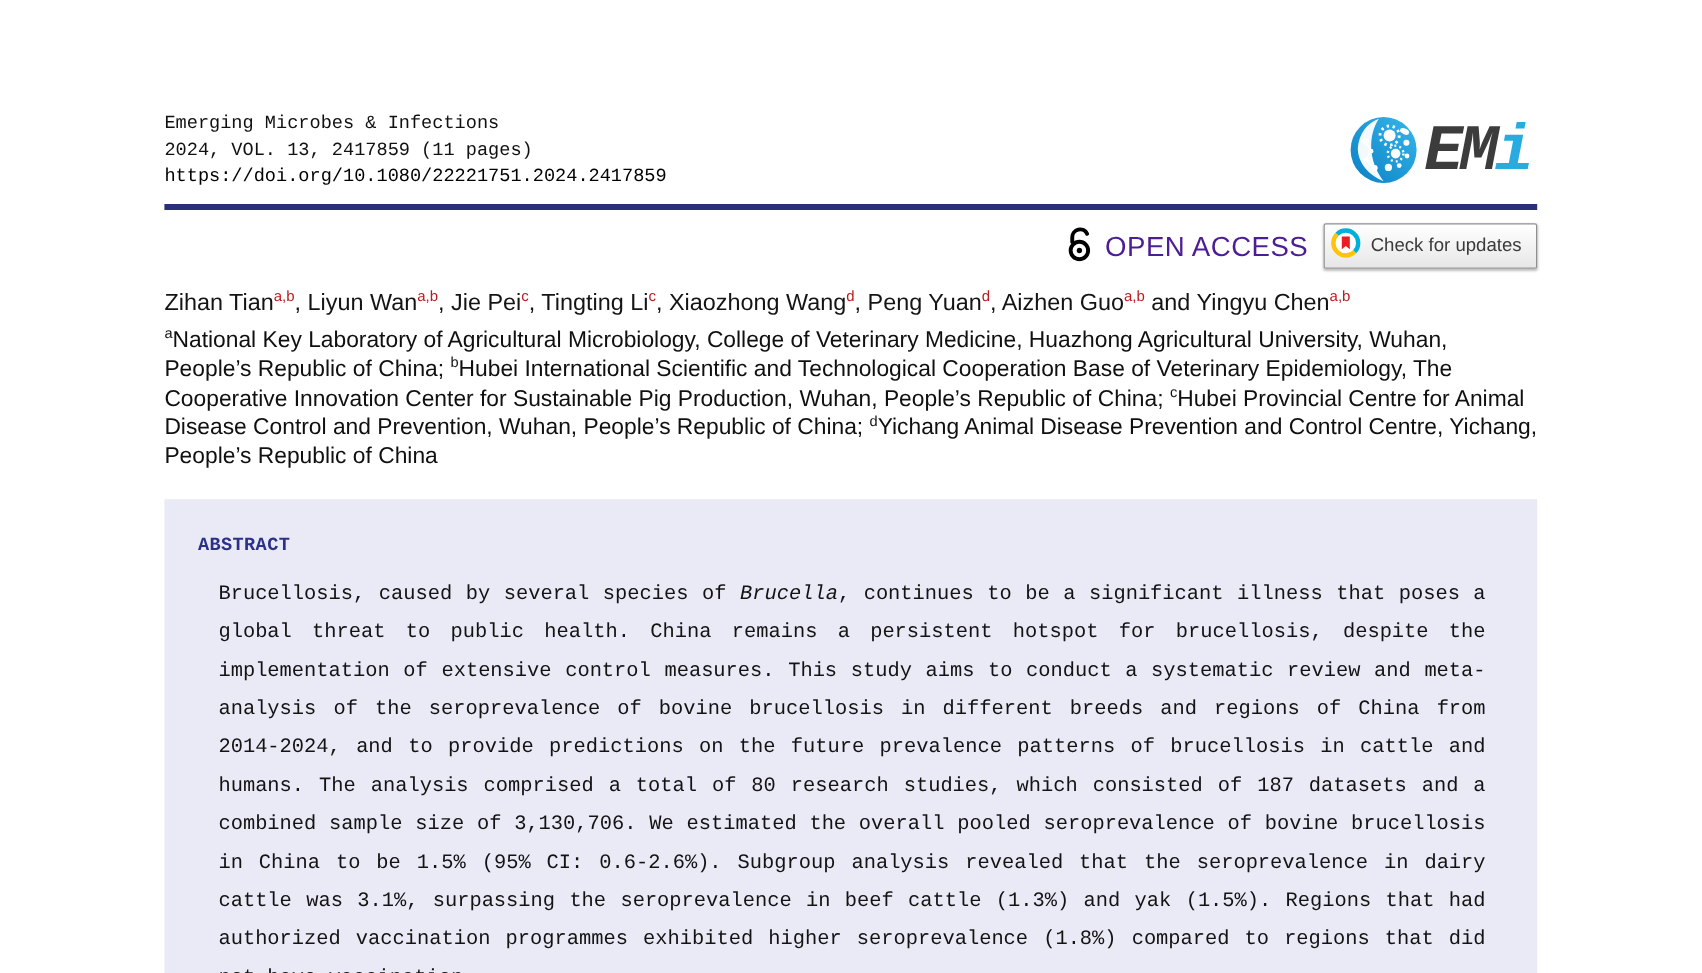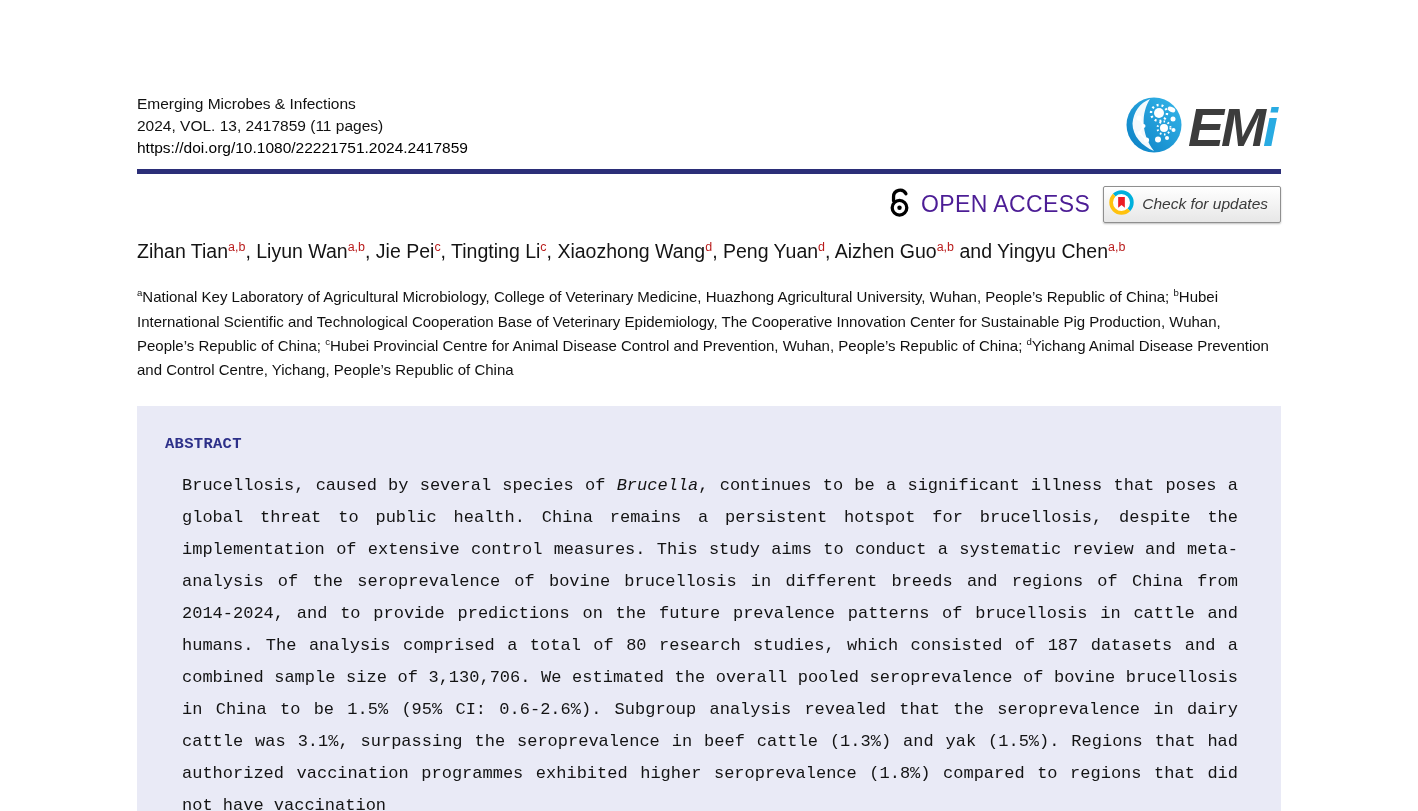--- a/index.html
+++ b/index.html
@@ -5,21 +5,21 @@
   html,body{margin:0;padding:0;}
   body{
     width:1418px;height:811px;overflow:hidden;position:relative;
     background:#ffffff;color:#1a1a1a;
     font-family:"Liberation Sans",sans-serif;
     -webkit-font-smoothing:antialiased;
   }
   .page{position:absolute;left:137px;top:0;width:1144px;}
 
   
-  .header-row{display:flex;justify-content:space-between;align-items:flex-start;margin-top:93px;}
+  .header-row{display:flex;justify-content:space-between;align-items:flex-start;margin-top:93px;font-family:Liberation Mono, monospace;}
   .journal-info{font-size:15.5px;line-height:21.8px;color:#111;}
   .journal-info .doi{color:#000000;text-decoration:none;}
   .logos{display:flex;align-items:center;gap:26px;margin-top:3px;}
   .emi-logo{display:flex;align-items:center;gap:5px;}
   .emi-wordmark{font-size:54px;font-weight:900;font-style:italic;color:#3c3c3c;letter-spacing:-3px;line-height:1;padding-right:6px;}
   .emi-wordmark .emi-i{color:#29abe2;}
   .tf-logo{display:flex;align-items:center;gap:9px;}
   .tf-text{display:flex;flex-direction:column;line-height:1.05;}
   .tf-name{font-size:23.5px;color:#101010;letter-spacing:-0.3px;}
   .tf-group{font-size:12.3px;color:#101010;margin-top:2px;}
@@ -28,29 +28,29 @@
 
   
   .access-row{display:flex;justify-content:flex-end;align-items:center;gap:13px;margin-top:14px;height:32px;}
   .open-access{display:flex;align-items:center;gap:9px;font-size:23px;color:#4c1d95;letter-spacing:0.4px;}
   .check-badge{
     display:flex;align-items:center;gap:8px;
     border:1px solid #8f8f8f;border-radius:2px;
     background:linear-gradient(#ffffff,#e7e7e7);
     box-shadow:0 1px 2px rgba(0,0,0,0.25);
     padding:3px 12px 3px 5px;cursor:pointer;
-    font-size:15.5px;color:#3a3a3a;font-style:italic;
+    font-size:15.5px;color:#3a3a3a;
   }
 
   
   .title{margin:25px 0 0;font-size:28.5px;line-height:38.5px;font-weight:bold;color:#2d3089;letter-spacing:-0.2px;}
   .authors{margin:17px 0 0;font-size:19.5px;line-height:29px;color:#141414;}
   sup{font-size:0.64em;line-height:0;}
   .authors sup{color:#b91c1c;}
-  .affiliations{margin:19px 0 0;font-size:15px;line-height:24.3px;color:#101010;}
+  .affiliations{margin:5px 0 0;font-size:19px;line-height:24.3px;color:#101010;}
   .affiliations sup{color:#101010;}
 
   
   .abstract-box{
     margin-top:23px;background:#e9eaf6;
     padding:29px 26px 60px 28px;box-sizing:border-box;
     min-height:263px;
     font-family:Liberation Mono, monospace;
   }
   .abstract-heading{margin:0 0 4px;font-size:15.5px;font-weight:bold;color:#2d3089;letter-spacing:0.3px;}

